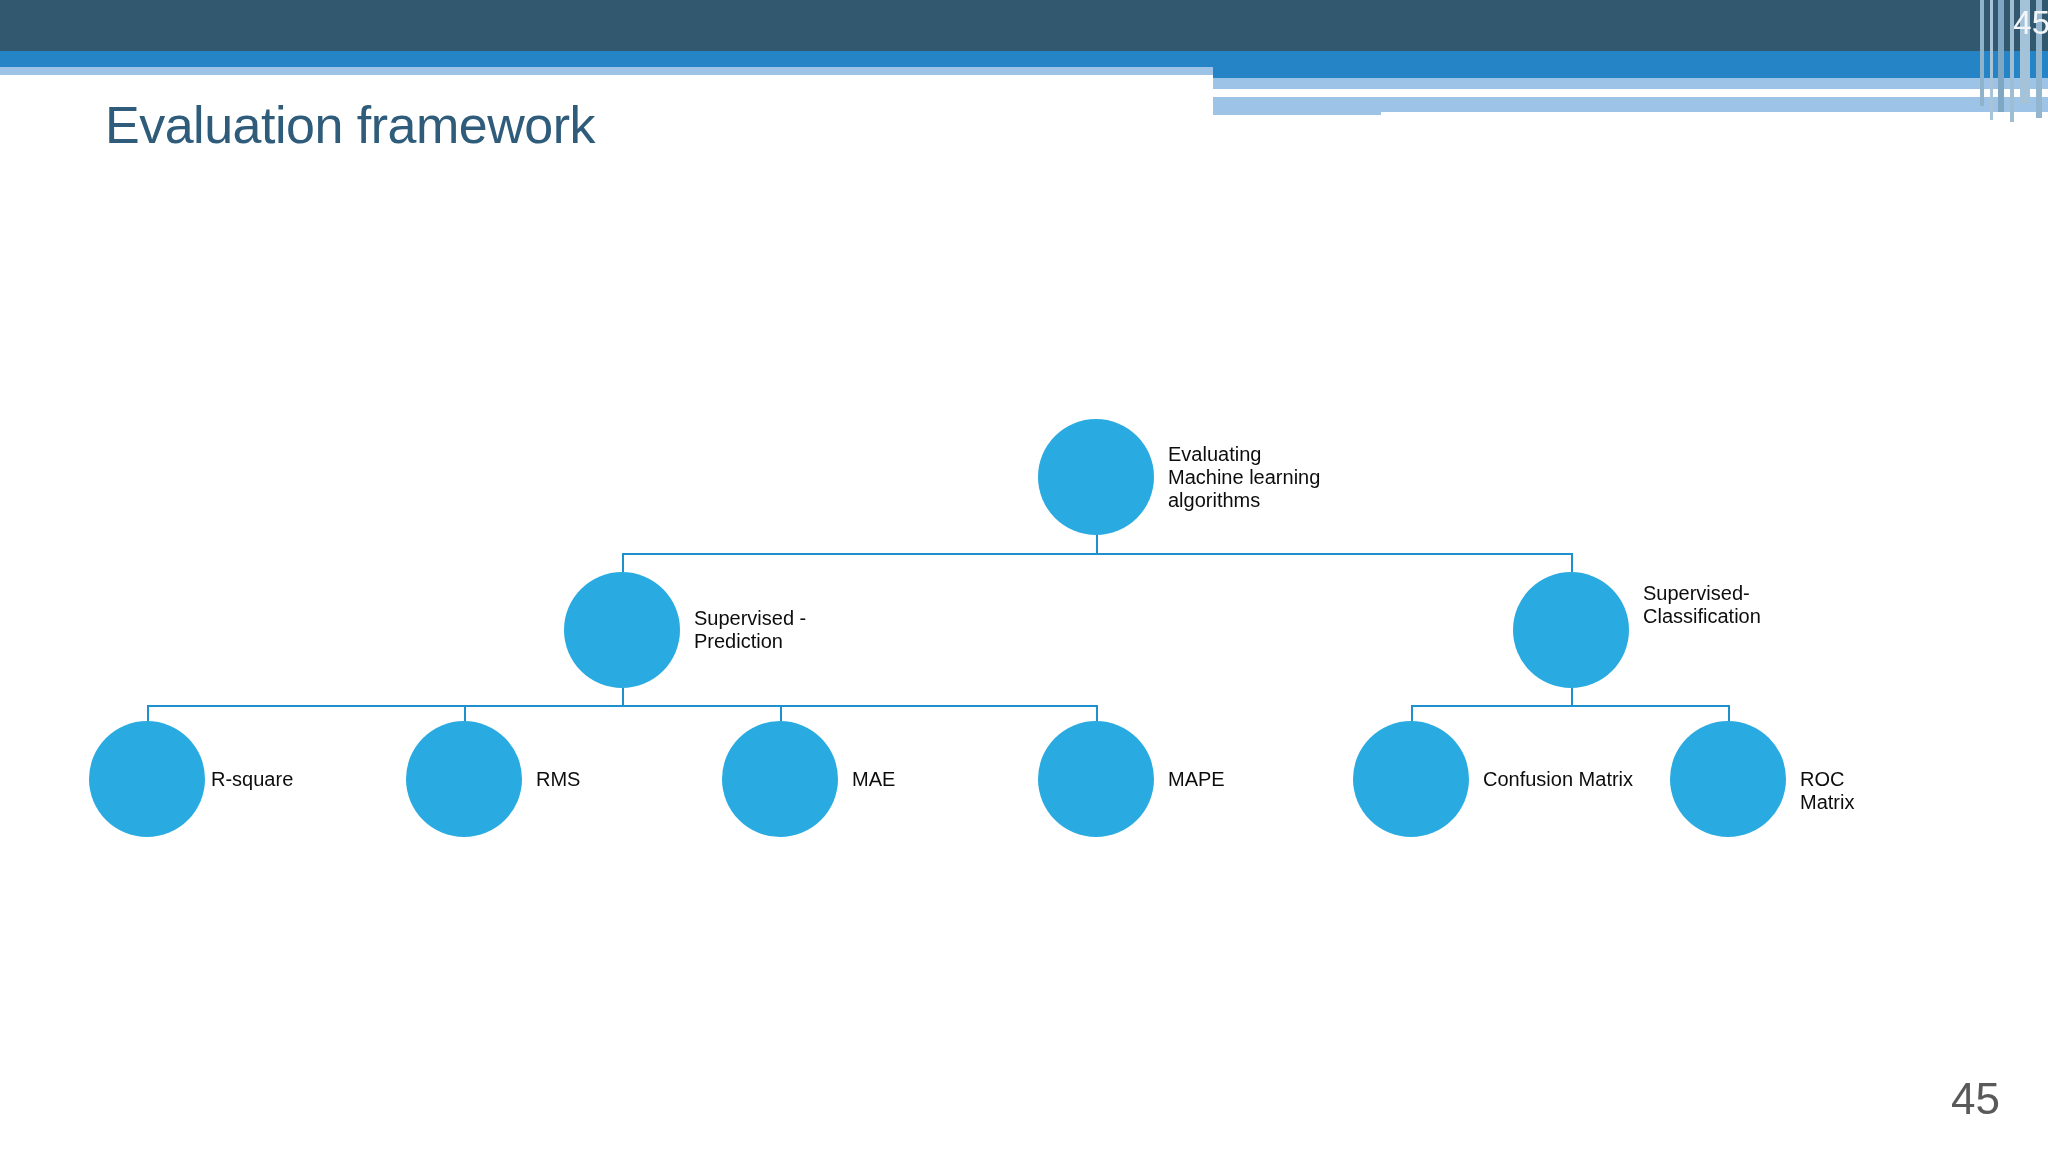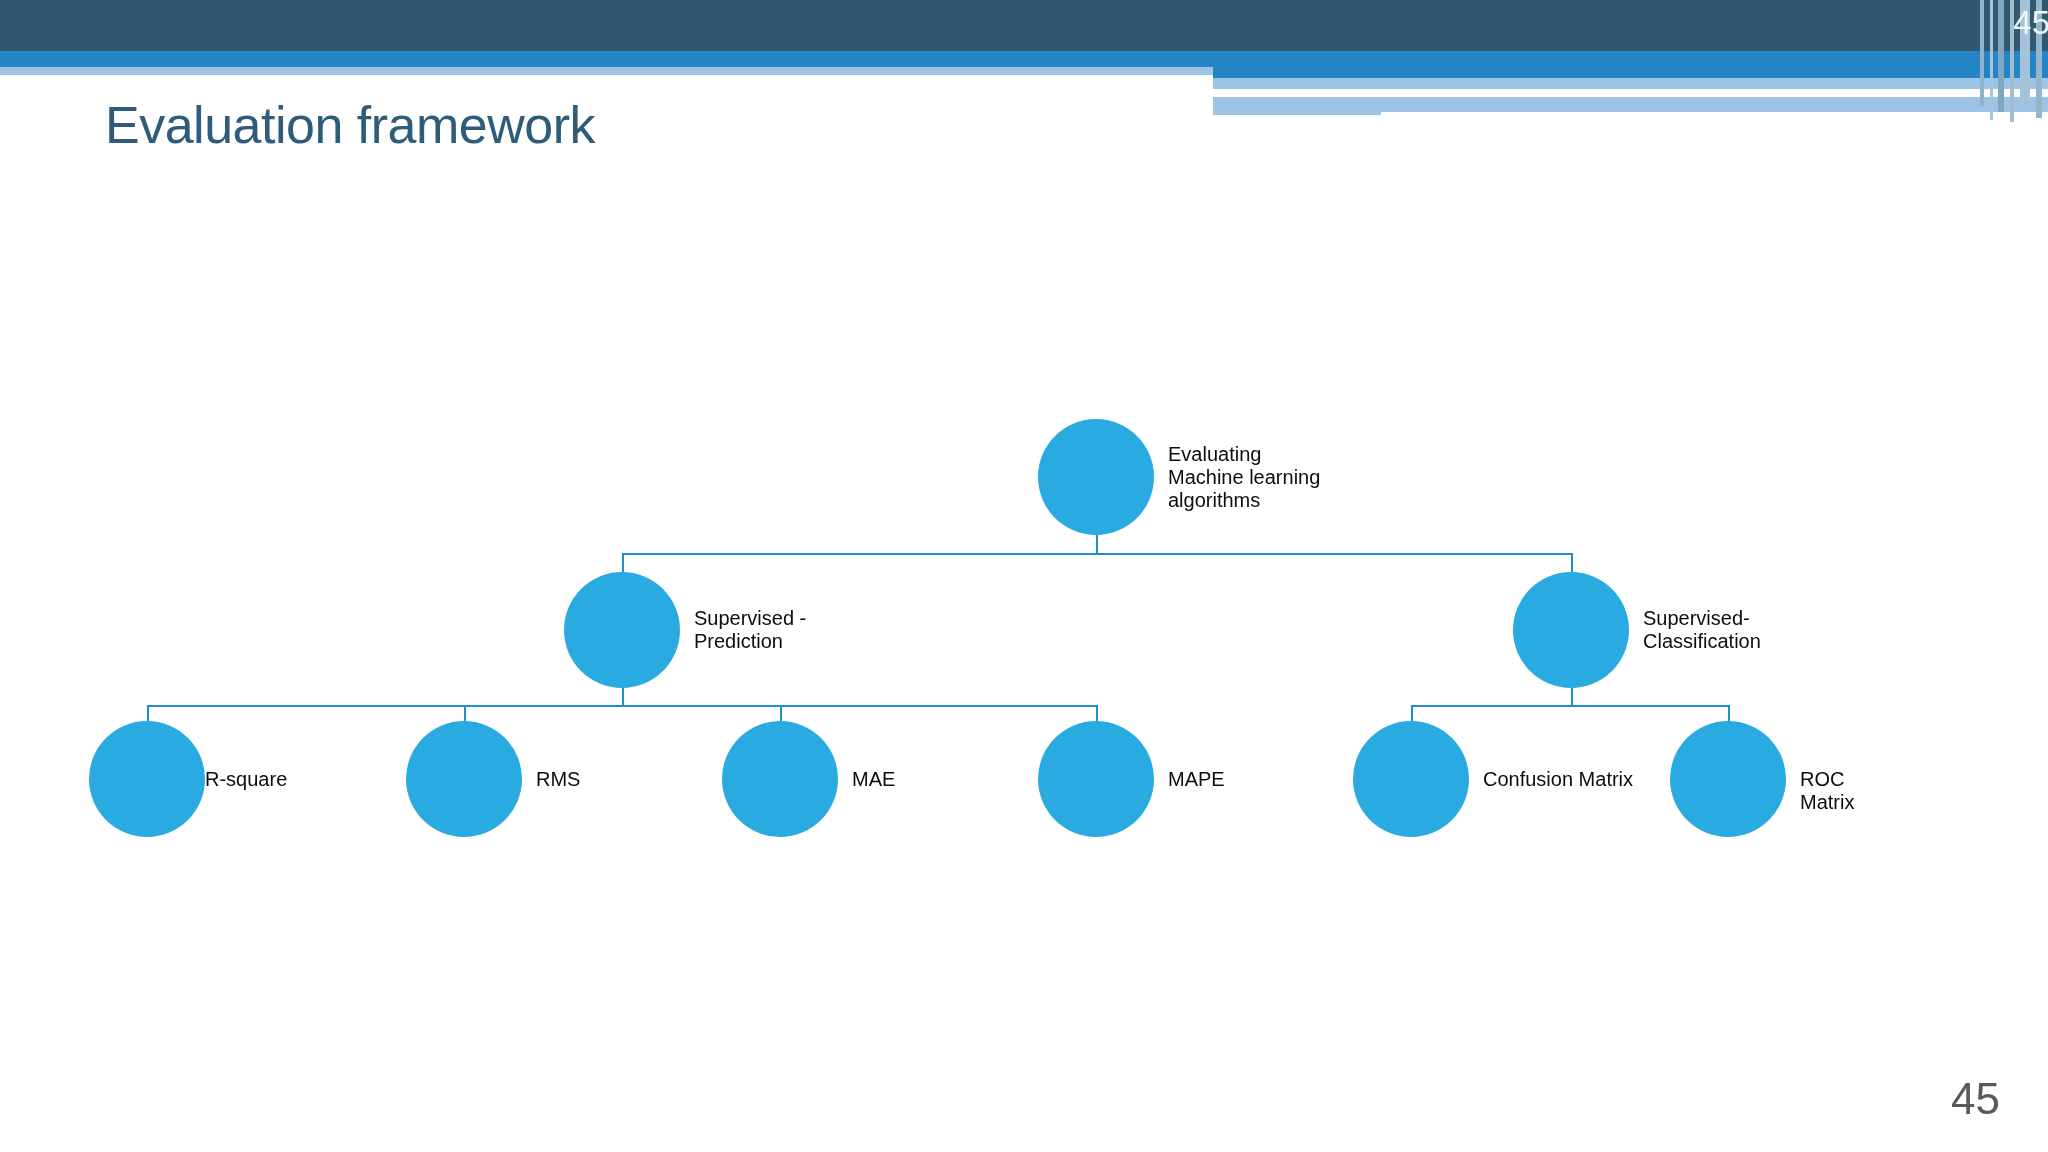--- a/index.html
+++ b/index.html
@@ -182,24 +182,24 @@
       <div class="conn-v" style="left: 1411px; top: 665px; height: 16px;"></div>
       <div class="conn-v" style="left: 1728px; top: 665px; height: 16px;"></div>
       <div class="node-circle" style="left: 1038px; top: 379px; width: 116px; height: 116px; background: rgb(41, 171, 226);"></div>
       <div class="node-label" style="left: 1168px; top: 402.5px;">Evaluating
 Machine learning
 algorithms</div>
       <div class="node-circle" style="left: 564px; top: 532px; width: 116px; height: 116px; background: rgb(41, 171, 226);"></div>
       <div class="node-label" style="left: 694px; top: 567px;">Supervised -
 Prediction</div>
       <div class="node-circle" style="left: 1513px; top: 532px; width: 116px; height: 116px; background: rgb(41, 171, 226);"></div>
-      <div class="node-label" style="left: 1643px; top: 567px;">Supervised-
+      <div class="node-label" style="left: 1643px; top: 542px;">Supervised-
 Classification</div>
       <div class="node-circle" style="left: 89px; top: 681px; width: 116px; height: 116px; background: rgb(41, 171, 226);"></div>
-      <div class="node-label" style="left: 205px; top: 727.5px; text-align: right;">R-square</div>
+      <div class="node-label" style="left: 211px; top: 727.5px; text-align: right;">R-square</div>
       <div class="node-circle" style="left: 406px; top: 681px; width: 116px; height: 116px; background: rgb(41, 171, 226);"></div>
       <div class="node-label" style="left: 536px; top: 727.5px;">RMS</div>
       <div class="node-circle" style="left: 722px; top: 681px; width: 116px; height: 116px; background: rgb(41, 171, 226);"></div>
       <div class="node-label" style="left: 852px; top: 727.5px;">MAE</div>
       <div class="node-circle" style="left: 1038px; top: 681px; width: 116px; height: 116px; background: rgb(41, 171, 226);"></div>
       <div class="node-label" style="left: 1168px; top: 727.5px;">MAPE</div>
       <div class="node-circle" style="left: 1353px; top: 681px; width: 116px; height: 116px; background: rgb(41, 171, 226);"></div>
       <div class="node-label" style="left: 1483px; top: 727.5px;">Confusion Matrix</div>
       <div class="node-circle" style="left: 1670px; top: 681px; width: 116px; height: 116px; background: rgb(41, 171, 226);"></div>
       <div class="node-label" style="left: 1800px; top: 727.5px;">ROC Matrix</div>

